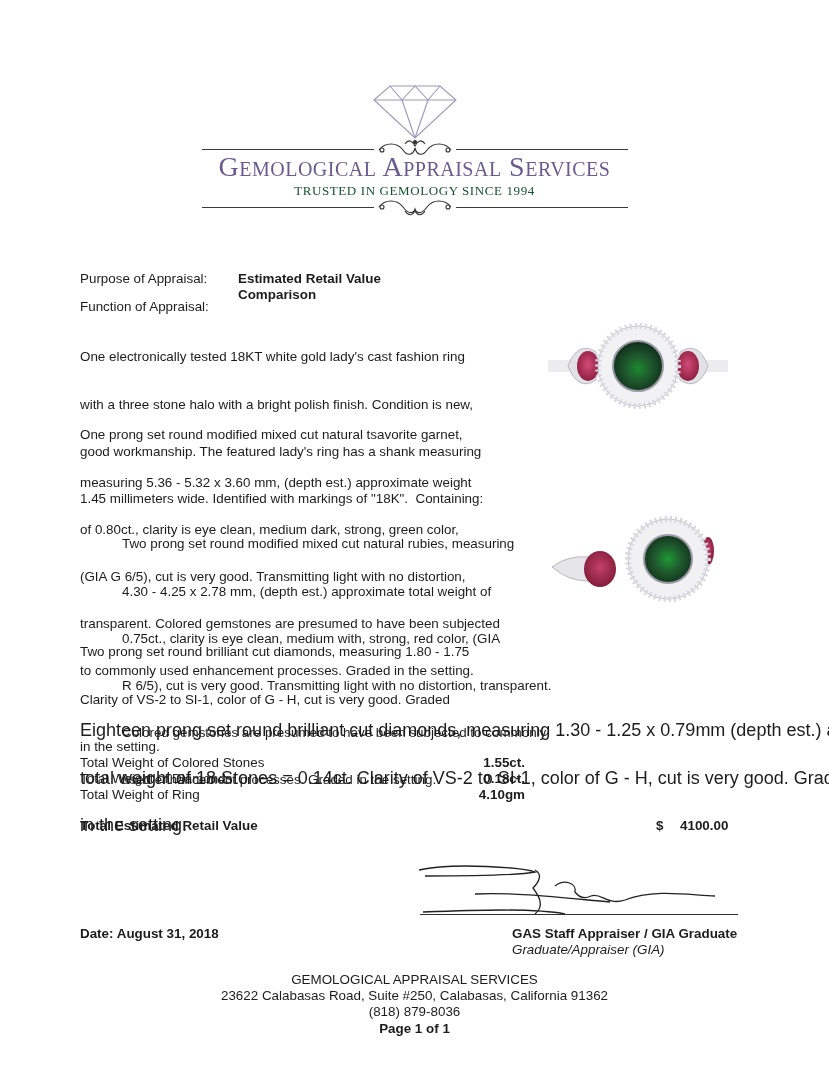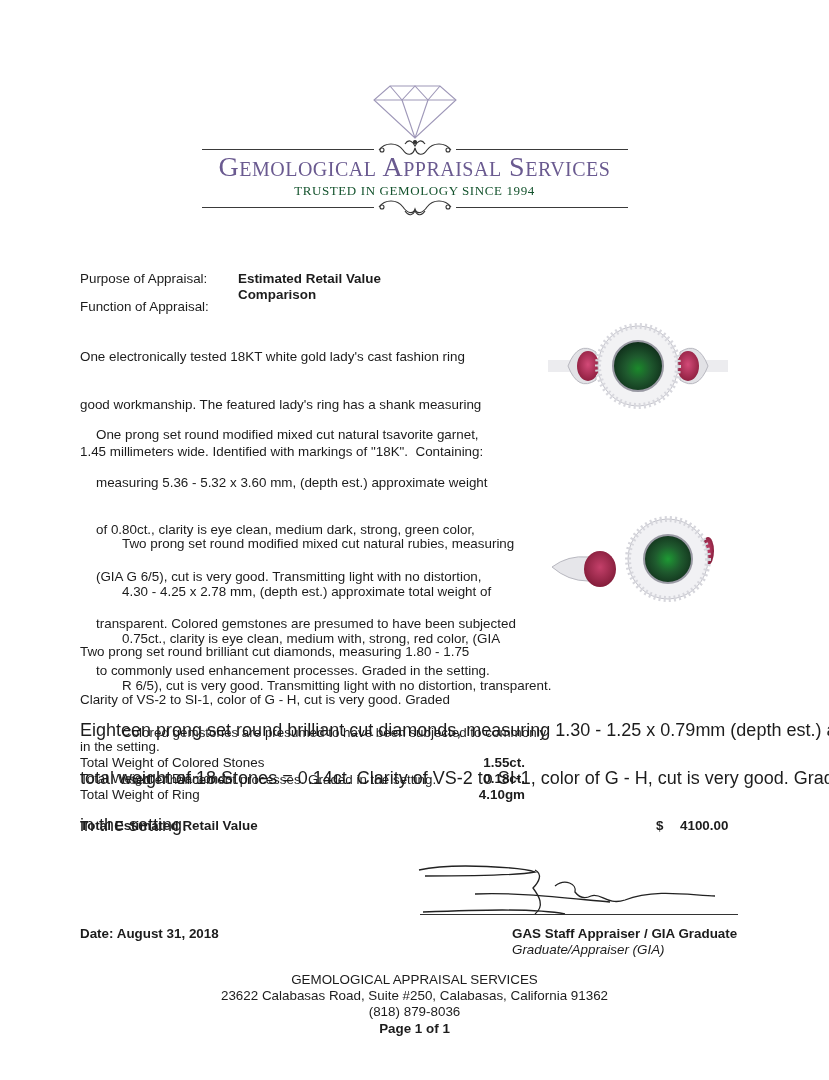--- a/index.html
+++ b/index.html
@@ -70,25 +70,26 @@
 </svg>
 <div class="abs rule" style="left:456px; top:207px; width:172px;"></div>
 
 <div class="abs txt label-col" style="top:271px;">Purpose of Appraisal:</div>
 <div class="abs txt value-col bold" style="top:271px;">Estimated Retail Value</div>
 <div class="abs txt label-col" style="top:299px;text-align:right;">Function of Appraisal:</div>
 <div class="abs txt value-col bold" style="top:287px;">Comparison</div>
 
 <div class="abs para" style="top:318px;">
   <div>One electronically tested 18KT white gold lady's cast fashion ring</div>
+  <div>with a three stone halo with a bright polish finish. Condition is new,</div>
   <div>good workmanship. The featured lady's ring has a shank measuring</div>
   <div>1.45 millimeters wide. Identified with markings of "18K".  Containing:</div>
 </div>
 
-<div class="abs para" style="top:396px;margin-left:16px;">
+<div class="abs para" style="top:396px;">
   <div>One prong set round modified mixed cut natural tsavorite garnet,</div>
   <div>measuring 5.36 - 5.32 x 3.60 mm, (depth est.) approximate weight</div>
   <div>of 0.80ct., clarity is eye clean, medium dark, strong, green color,</div>
   <div>(GIA G 6/5), cut is very good. Transmitting light with no distortion,</div>
   <div>transparent. Colored gemstones are presumed to have been subjected</div>
   <div>to commonly used enhancement processes. Graded in the setting.</div>
 </div>
 
 <div class="abs para" style="top:505px;margin-left:42px;">
   <div>Two prong set round modified mixed cut natural rubies, measuring</div>

